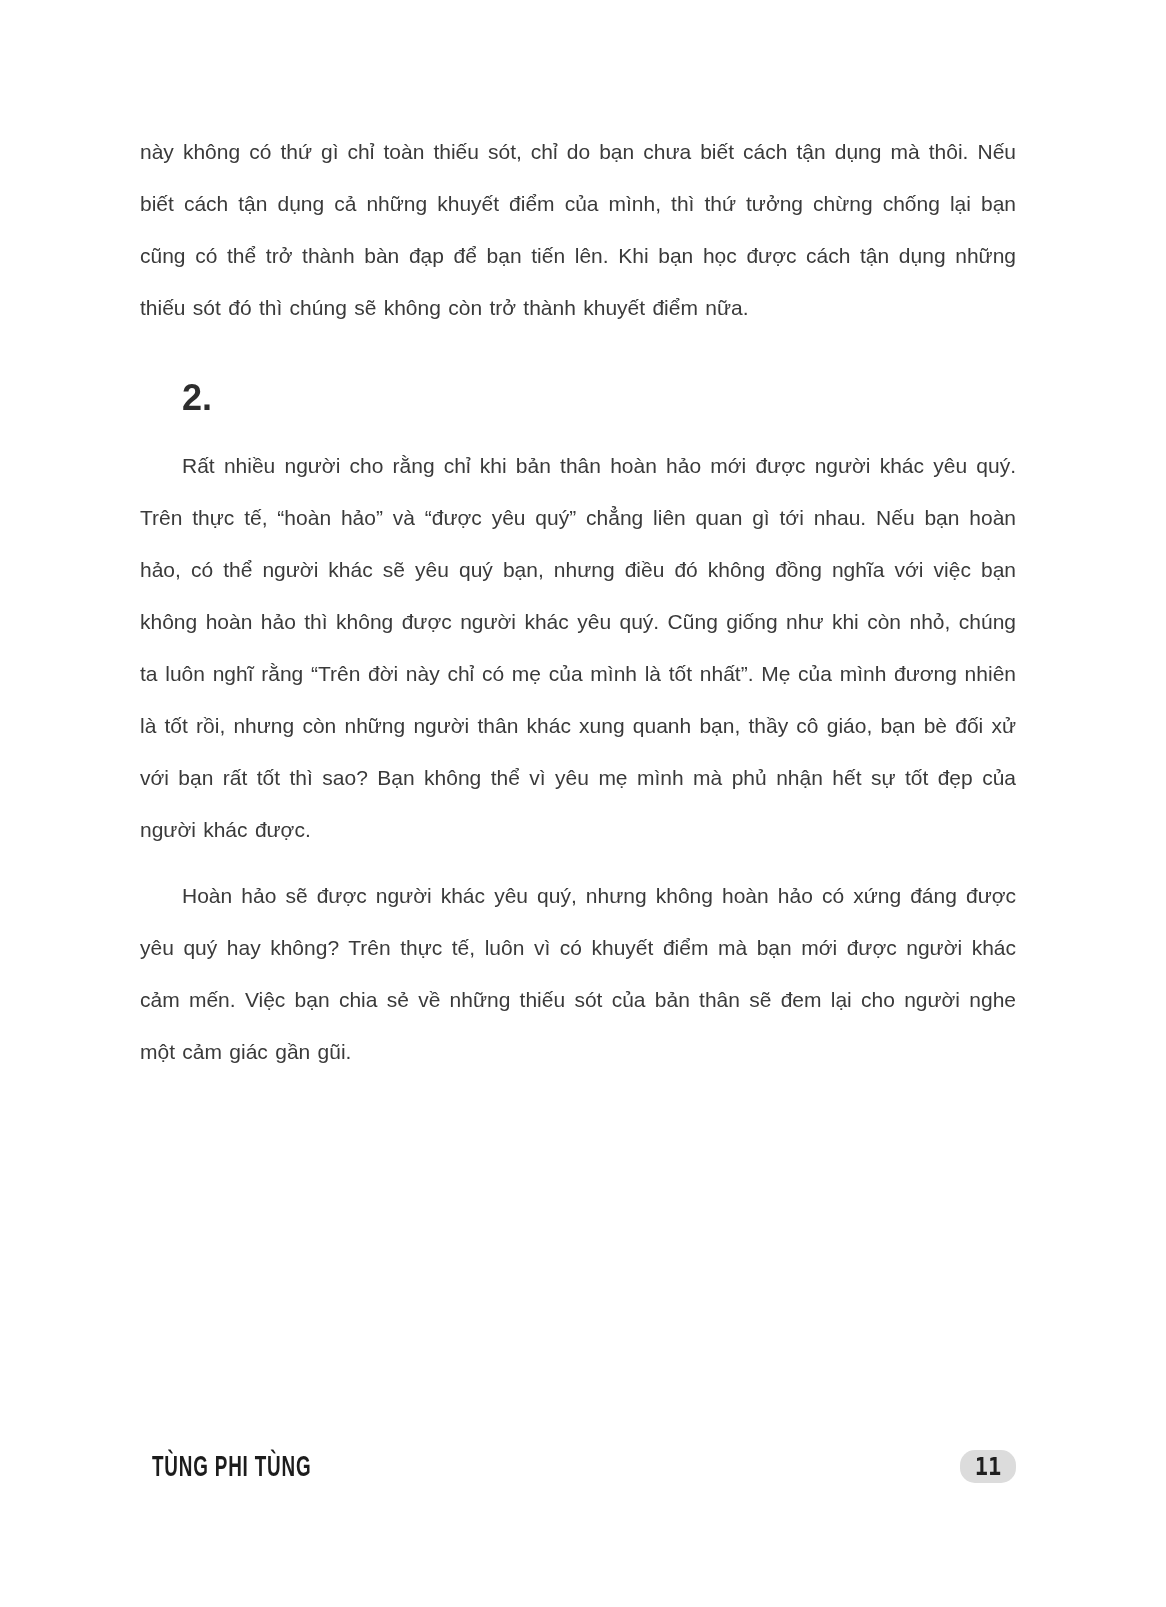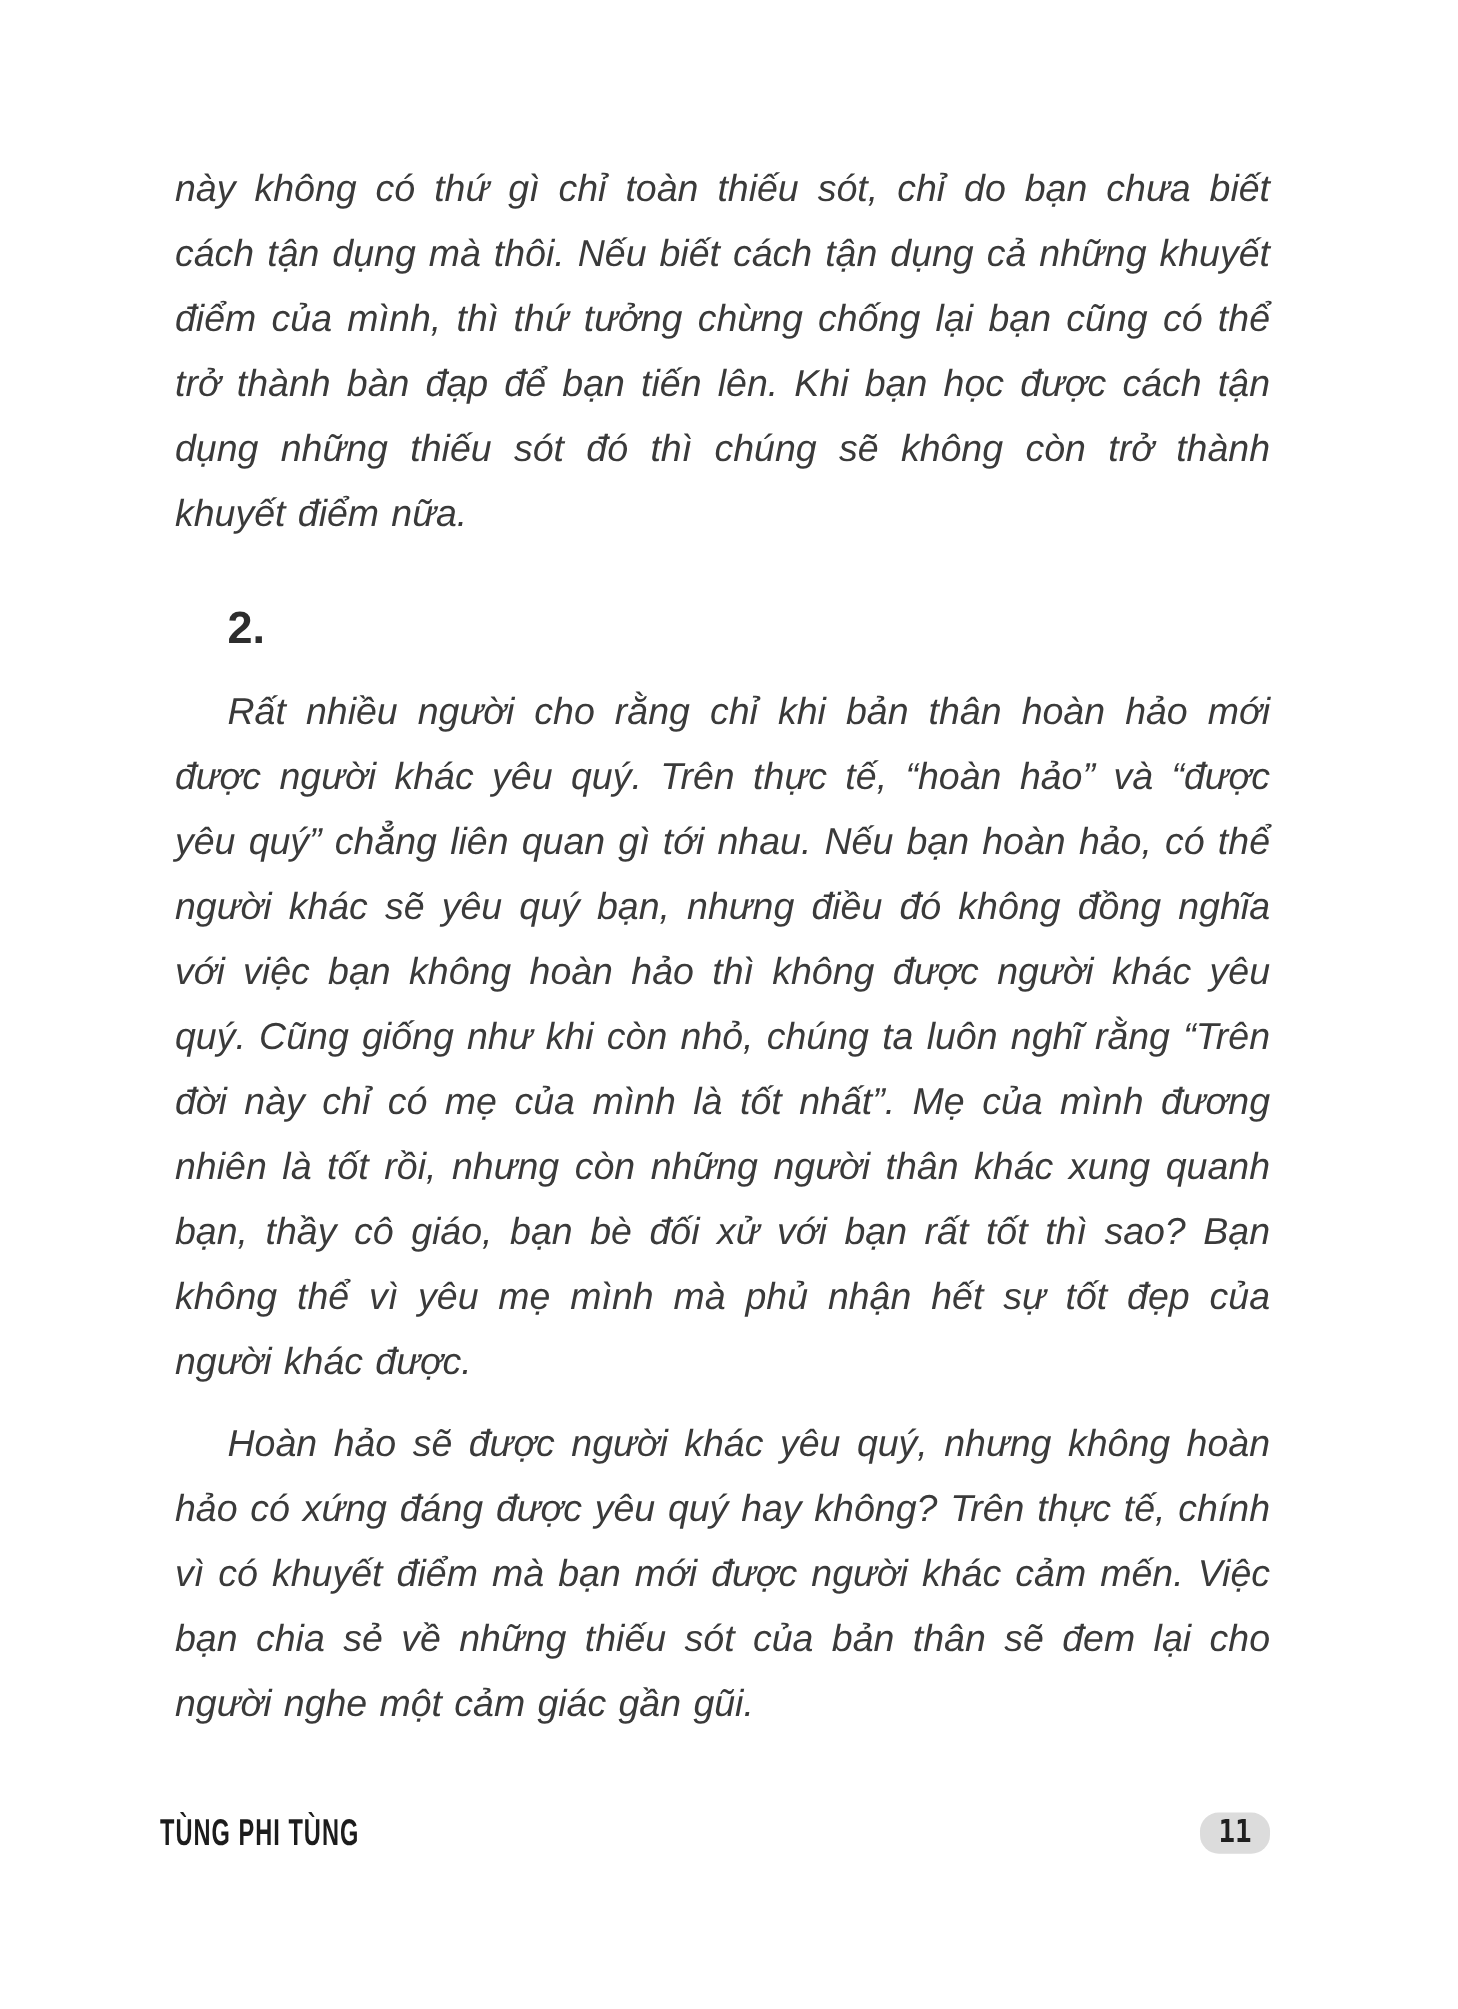--- a/index.html
+++ b/index.html
@@ -17,43 +17,42 @@
     overflow: hidden;
     box-sizing: border-box;
   }
   .content {
     position: absolute;
     top: 126px;
     left: 140px;
     right: 150px;
   }
   .para {
-    font-size: 30px;
+    font-size: 21px;
     line-height: 52px;
     text-align: justify;
     margin: 0 0 14px 0;
     word-spacing: 1.5px;
     color: #3a3a3a;
-    font-style: italic;
   }
   .para.indent {
     text-indent: 42px;
   }
   .section-heading {
     font-size: 36px;
     font-weight: bold;
     color: #2d2d2d;
     line-height: 44px;
     margin: 42px 0 20px 0;
     padding-left: 42px;
     text-align: left;
   }
   .footer {
     position: absolute;
-    left: 128px;
+    left: 152px;
     right: 150px;
     top: 1444px;
     height: 44px;
     display: flex;
     align-items: center;
     justify-content: space-between;
   }
   .footer-author {
     font-family: "Liberation Sans", sans-serif;
     font-weight: bold;
@@ -90,21 +89,21 @@
 
   <div class="content">
 
     <p class="para">này không có thứ gì chỉ toàn thiếu sót, chỉ do bạn chưa biết cách tận dụng mà thôi. Nếu biết cách tận dụng cả những khuyết điểm của mình, thì thứ tưởng chừng chống lại bạn cũng có thể trở thành bàn đạp để bạn tiến lên. Khi bạn học được cách tận dụng những thiếu sót đó thì chúng sẽ không còn trở thành khuyết điểm nữa.</p>
 
     <h2 class="section-heading">2.</h2>
 
 
     <p class="para indent">Rất nhiều người cho rằng chỉ khi bản thân hoàn hảo mới được người khác yêu quý. Trên thực tế, “hoàn hảo” và “được yêu quý” chẳng liên quan gì tới nhau. Nếu bạn hoàn hảo, có thể người khác sẽ yêu quý bạn, nhưng điều đó không đồng nghĩa với việc bạn không hoàn hảo thì không được người khác yêu quý. Cũng giống như khi còn nhỏ, chúng ta luôn nghĩ rằng “Trên đời này chỉ có mẹ của mình là tốt nhất”. Mẹ của mình đương nhiên là tốt rồi, nhưng còn những người thân khác xung quanh bạn, thầy cô giáo, bạn bè đối xử với bạn rất tốt thì sao? Bạn không thể vì yêu mẹ mình mà phủ nhận hết sự tốt đẹp của người khác được.</p>
 
-    <p class="para indent">Hoàn hảo sẽ được người khác yêu quý, nhưng không hoàn hảo có xứng đáng được yêu quý hay không? Trên thực tế, chính vì có khuyết điểm mà bạn mới được người khác cảm mến. Việc bạn chia sẻ về những thiếu sót của bản thân sẽ đem lại cho người nghe một cảm giác gần gũi.</p>
+    <p class="para indent">Hoàn hảo sẽ được người khác yêu quý, nhưng không hoàn hảo có xứng đáng được yêu quý hay không? Trên thực tế, luôn vì có khuyết điểm mà bạn mới được người khác cảm mến. Việc bạn chia sẻ về những thiếu sót của bản thân sẽ đem lại cho người nghe một cảm giác gần gũi.</p>
 
   </div>
 
   <div class="footer">
     <div class="footer-author">TÙNG PHI TÙNG</div>
     <div class="page-badge">
       <span>11</span>
     </div>
   </div>
 

